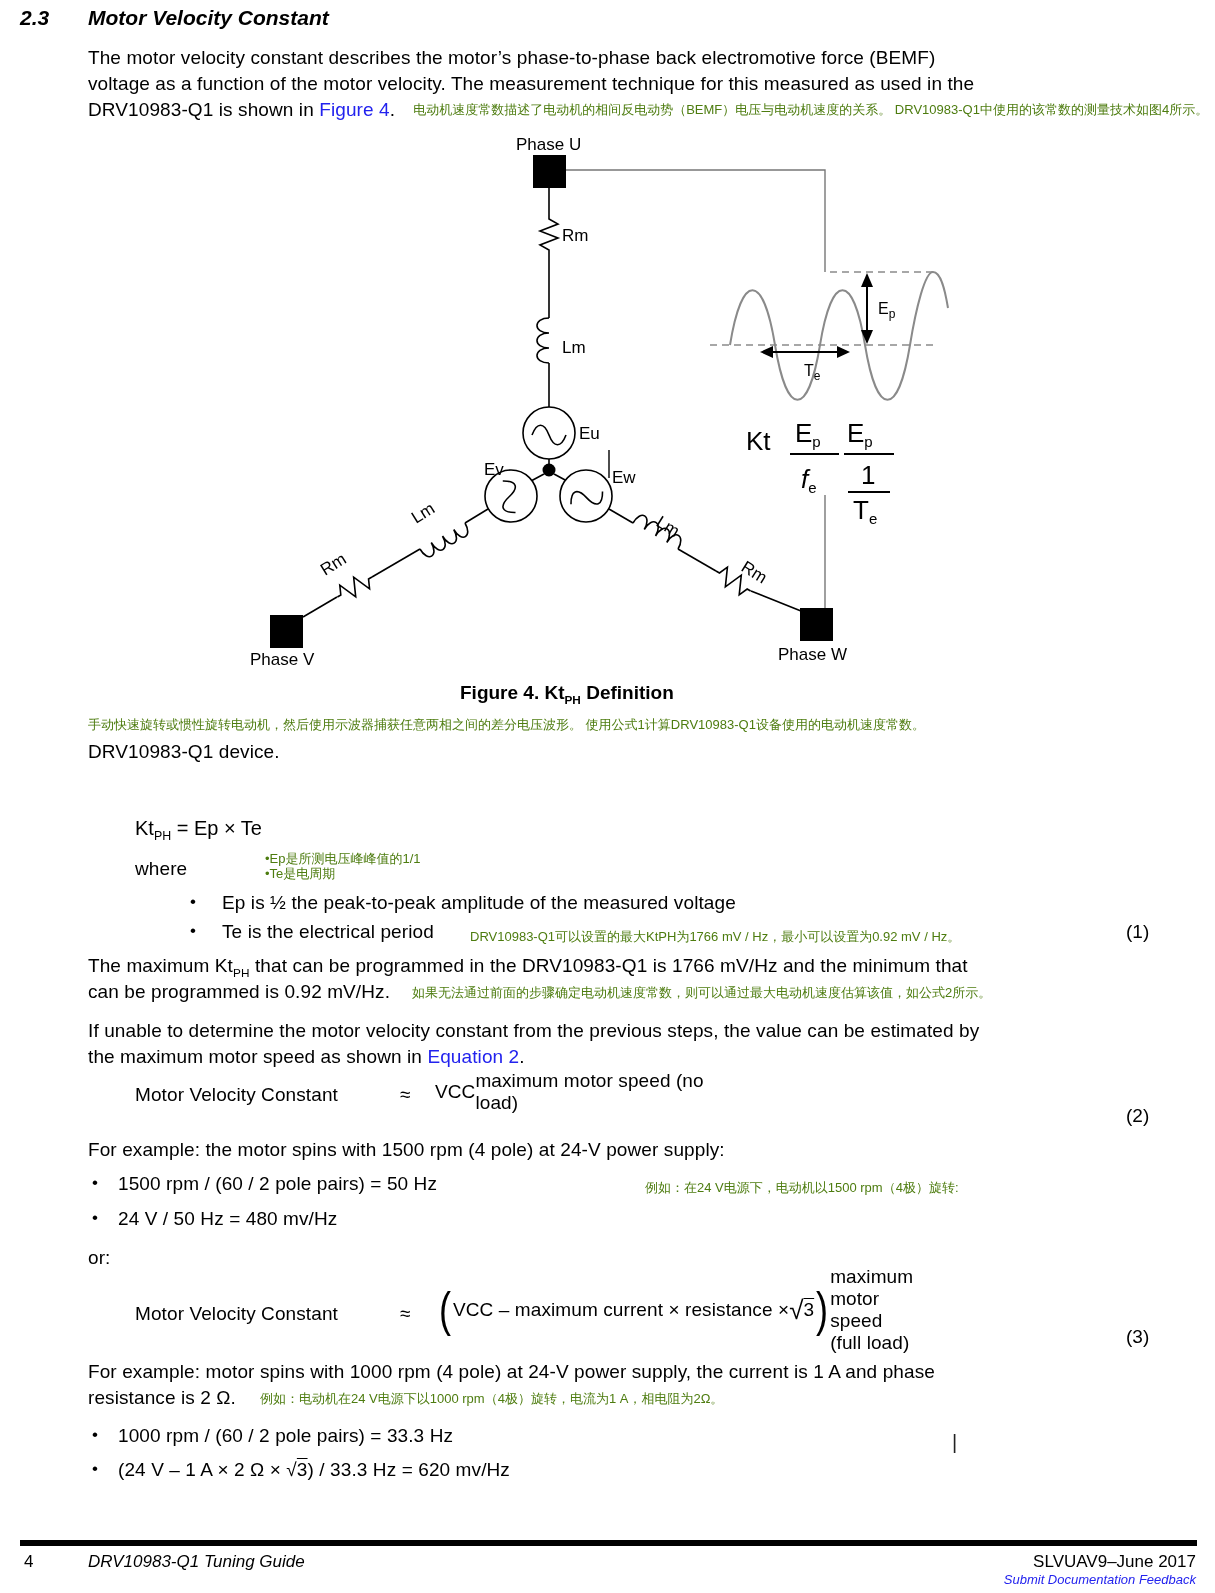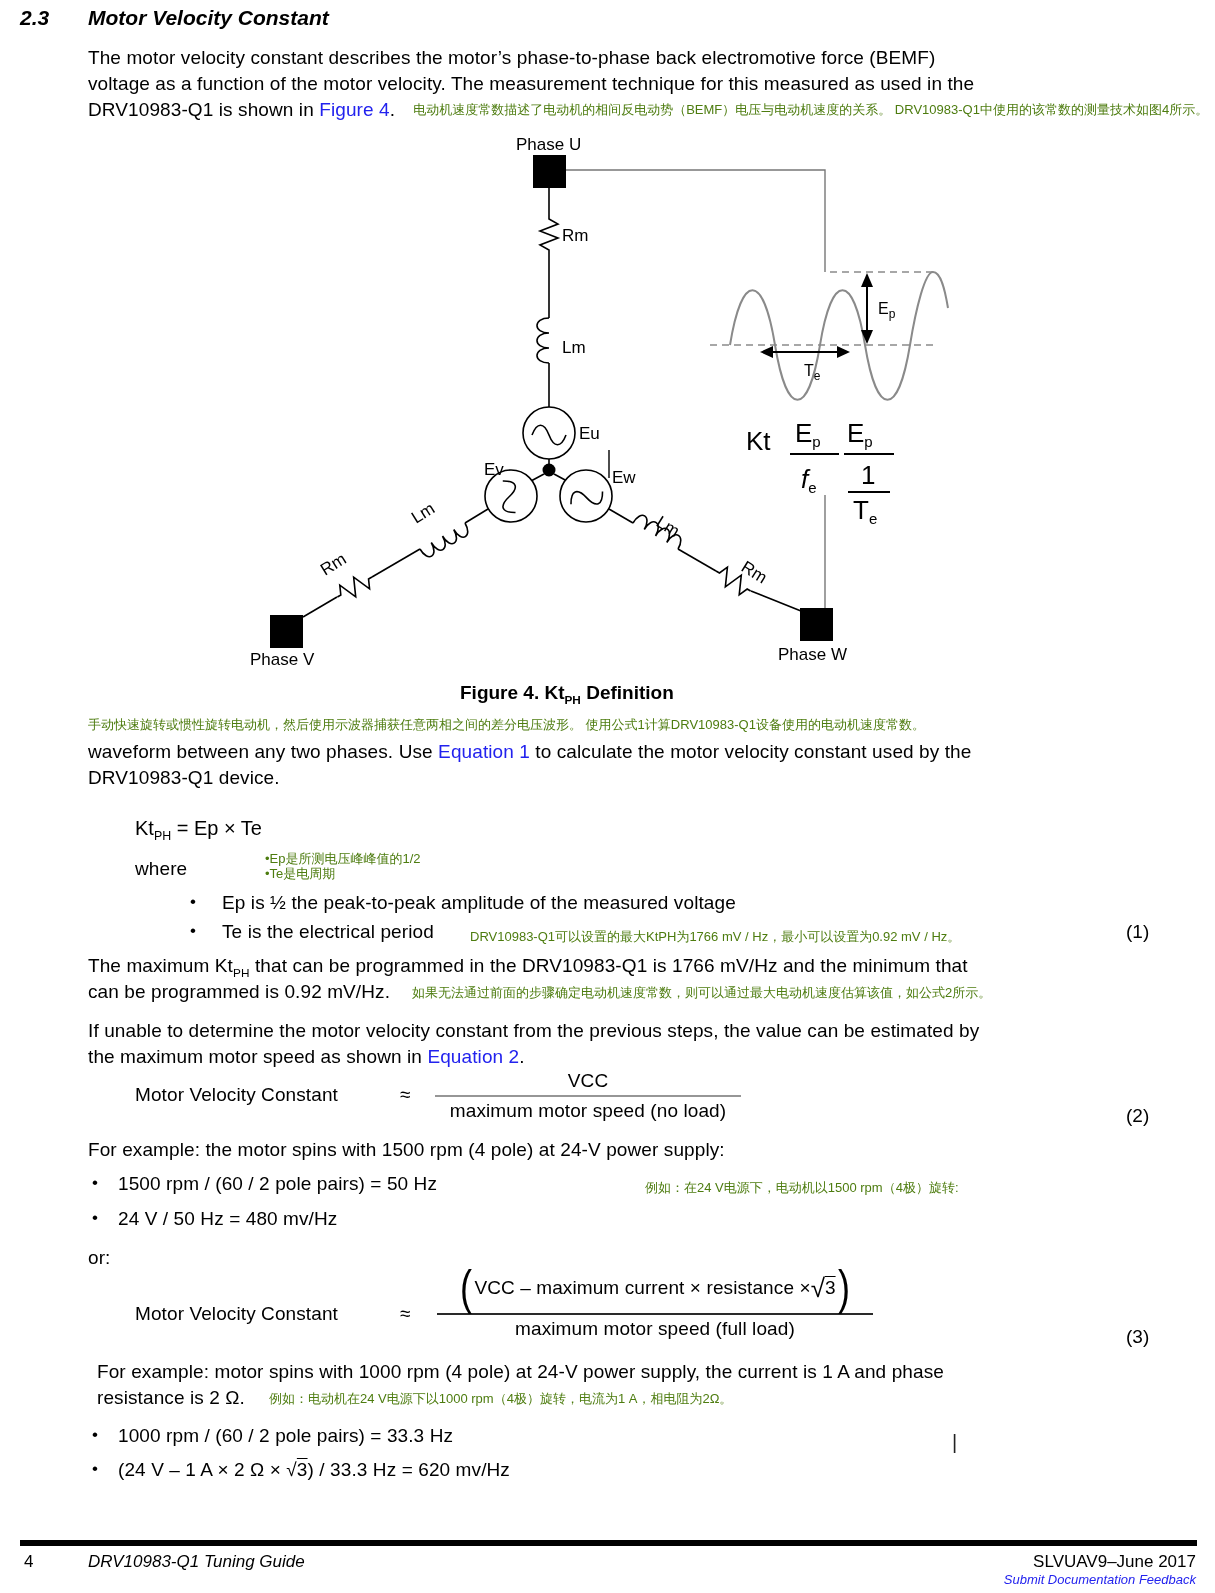--- a/index.html
+++ b/index.html
@@ -9,21 +9,21 @@
   .body19{font-size:19px;letter-spacing:.1px;}
   .bl{height:26px;line-height:26px;white-space:nowrap;}
   .sec-num{font-size:21px;font-weight:bold;font-style:italic;}
   .sec-title{font-size:21px;font-weight:bold;font-style:italic;}
   .link{color:#2222ee;cursor:pointer;}
   .cn{font-size:13px;color:#4d7c0f;letter-spacing:0;white-space:nowrap;}
   sub{font-size:0.62em;}
   .caption{font-size:19px;font-weight:bold;white-space:nowrap;}
   .eqline{font-size:20px;white-space:nowrap;}
   .bullet-mark{font-size:17px;}
-  .frac{display:flex;flex-direction:column;align-items:center;}
+  .frac{display:flex;flex-direction:row;align-items:center;}
   .fracbar2{align-self:stretch;border-top:2px solid #969696;margin:3px 0;}
   .fracbar3{align-self:stretch;border-top:2px solid #2a2a2a;margin:3px 0;}
   .numrow{display:flex;align-items:center;white-space:nowrap;}
   .bigp{font-size:48px;font-weight:300;line-height:44px;transform:scaleX(.75);}
   .sqrt26{font-size:26px;line-height:20px;}
   .ovl{text-decoration:overline;}
   .eqnum{font-size:19px;}
   .footer-rule{background:#000;}
   .f-small{font-size:17px;}
   .italic{font-style:italic;}
@@ -143,31 +143,28 @@
     </svg>
   </div>
 
   <div class="abs caption" style="left:460px;top:682px;">
     <span>Figure 4. Kt</span><sub style="font-weight:bold;">PH</sub><span> Definition</span>
   </div>
 
   <div class="abs cn" style="left:88px;top:716px;">手动快速旋转或惯性旋转电动机，然后使用示波器捕获任意两相之间的差分电压波形。 使用公式1计算DRV10983-Q1设备使用的电动机速度常数。</div>
 
   <div class="abs body19" style="left:88px;top:739px;">
-    <div class="bl">
-      <span>waveform between any two phases. Use </span><span class="link">Equation 1</span><span> to calculate the motor velocity constant used by the</span>
-    </div>
     <div class="bl">DRV10983-Q1 device.</div>
   </div>
 
   <div class="abs eqline" style="left:135px;top:817px;">
     <span>Kt</span><sub>PH</sub><span> = Ep × Te</span>
   </div>
   <div class="abs body19" style="left:135px;top:858px;">where</div>
-  <div class="abs cn" style="left:265px;top:850px;">•Ep是所测电压峰峰值的1/2</div>
+  <div class="abs cn" style="left:265px;top:850px;">•Ep是所测电压峰峰值的1/1</div>
   <div class="abs cn" style="left:265px;top:865px;">•Te是电周期</div>
 
   <div class="abs bullet-mark" style="left:190px;top:892px;">•</div>
   <div class="abs body19 bl" style="left:222px;top:890px;">Ep is ½ the peak-to-peak amplitude of the measured voltage</div>
   <div class="abs bullet-mark" style="left:190px;top:921px;">•</div>
   <div class="abs body19 bl" style="left:222px;top:919px;">Te is the electrical period</div>
   <div class="abs cn" style="left:470px;top:928px;">DRV10983-Q1可以设置的最大KtPH为1766 mV / Hz，最小可以设置为0.92 mV / Hz。</div>
   <div class="abs eqnum" style="left:1126px;top:921px;">(1)</div>
 
   <div class="abs body19" style="left:88px;top:953px;">
@@ -211,21 +208,21 @@
         <span class="body19">VCC – maximum current × resistance × </span>
         <span class="sqrt26">√</span>
         <span class="body19 ovl">3</span>
         <span class="bigp">)</span>
     </div>
     <div class="fracbar3"></div>
     <div class="body19">maximum motor speed (full load)</div>
   </div>
   <div class="abs eqnum" style="left:1126px;top:1326px;">(3)</div>
 
-  <div class="abs body19" style="left:88px;top:1359px;margin-left:9px;">
+  <div class="abs body19" style="left:88px;top:1359px;">
     <div class="bl">For example: motor spins with 1000 rpm (4 pole) at 24-V power supply, the current is 1 A and phase</div>
     <div class="bl">
       <span>resistance is 2 Ω.</span><span class="cn" style="margin-left:24px;vertical-align:1px;">例如：电动机在24 V电源下以1000 rpm（4极）旋转，电流为1 A，相电阻为2Ω。</span>
     </div>
   </div>
   <div class="abs bullet-mark" style="left:92px;top:1425px;">•</div>
   <div class="abs body19 bl" style="left:118px;top:1423px;">1000 rpm / (60 / 2 pole pairs) = 33.3 Hz</div>
   <div class="abs cursorbar" style="left:952px;top:1431px;">|</div>
   <div class="abs bullet-mark" style="left:92px;top:1459px;">•</div>
   <div class="abs body19 bl" style="left:118px;top:1457px;">

